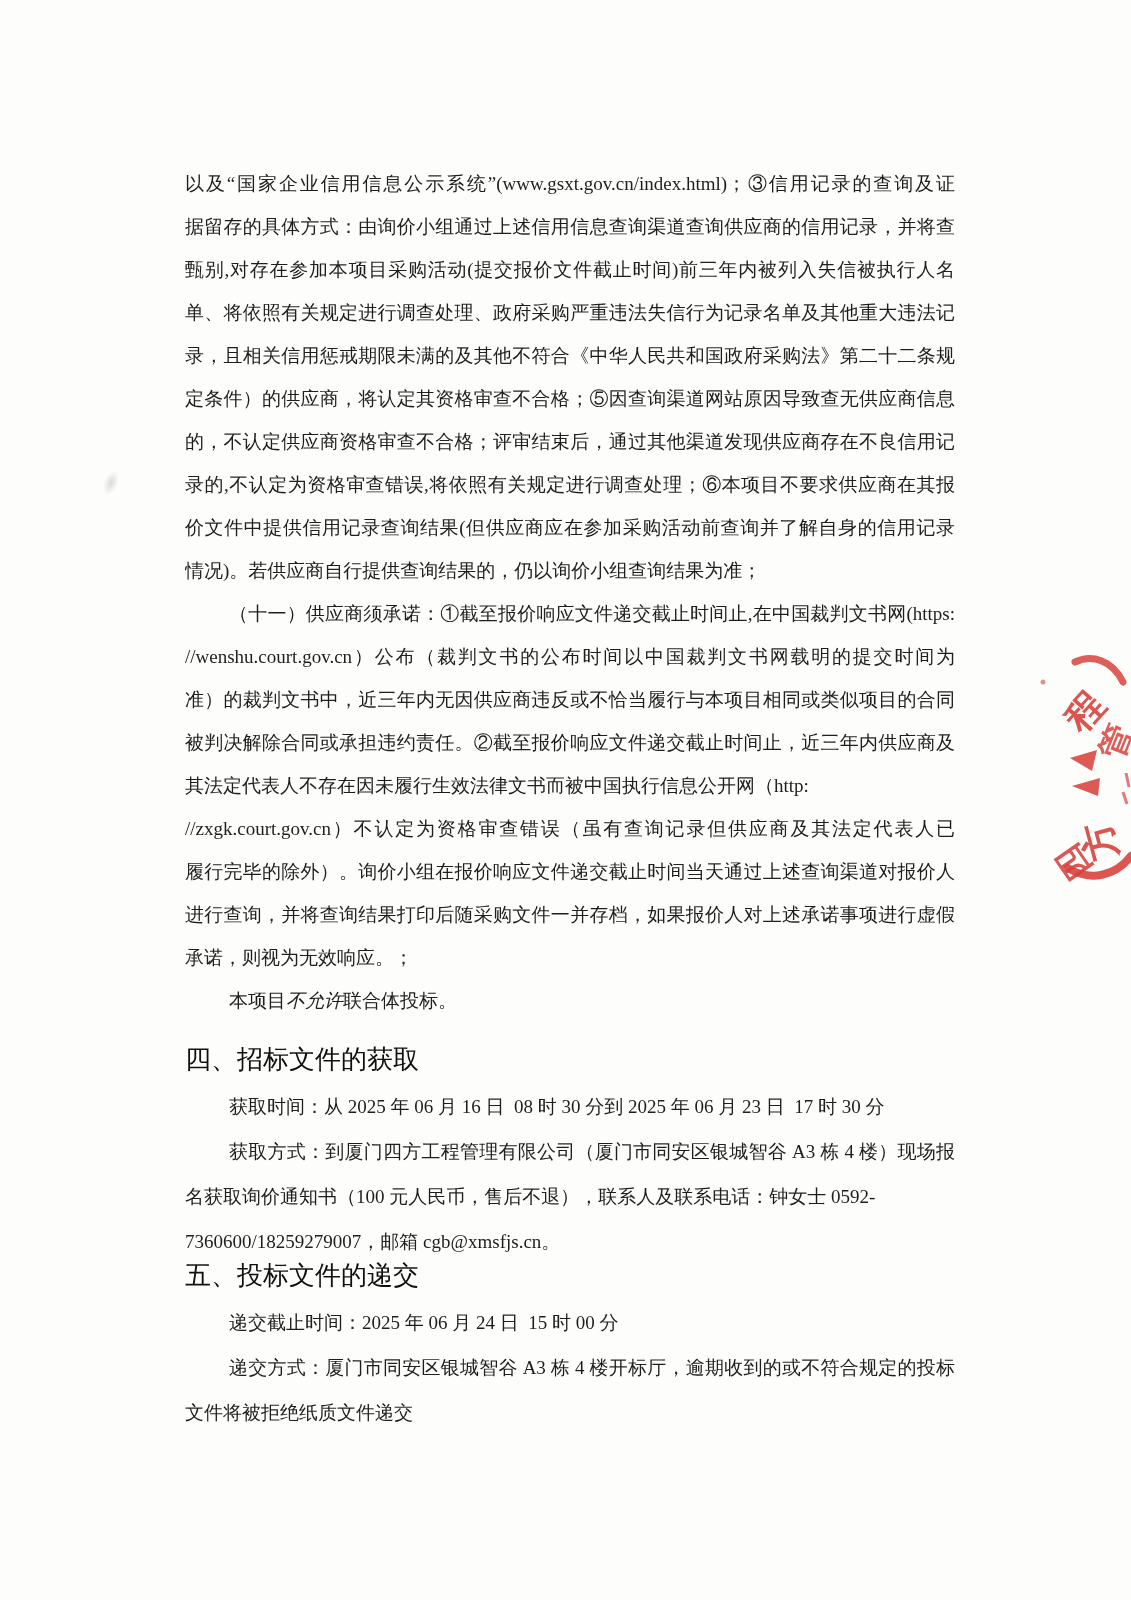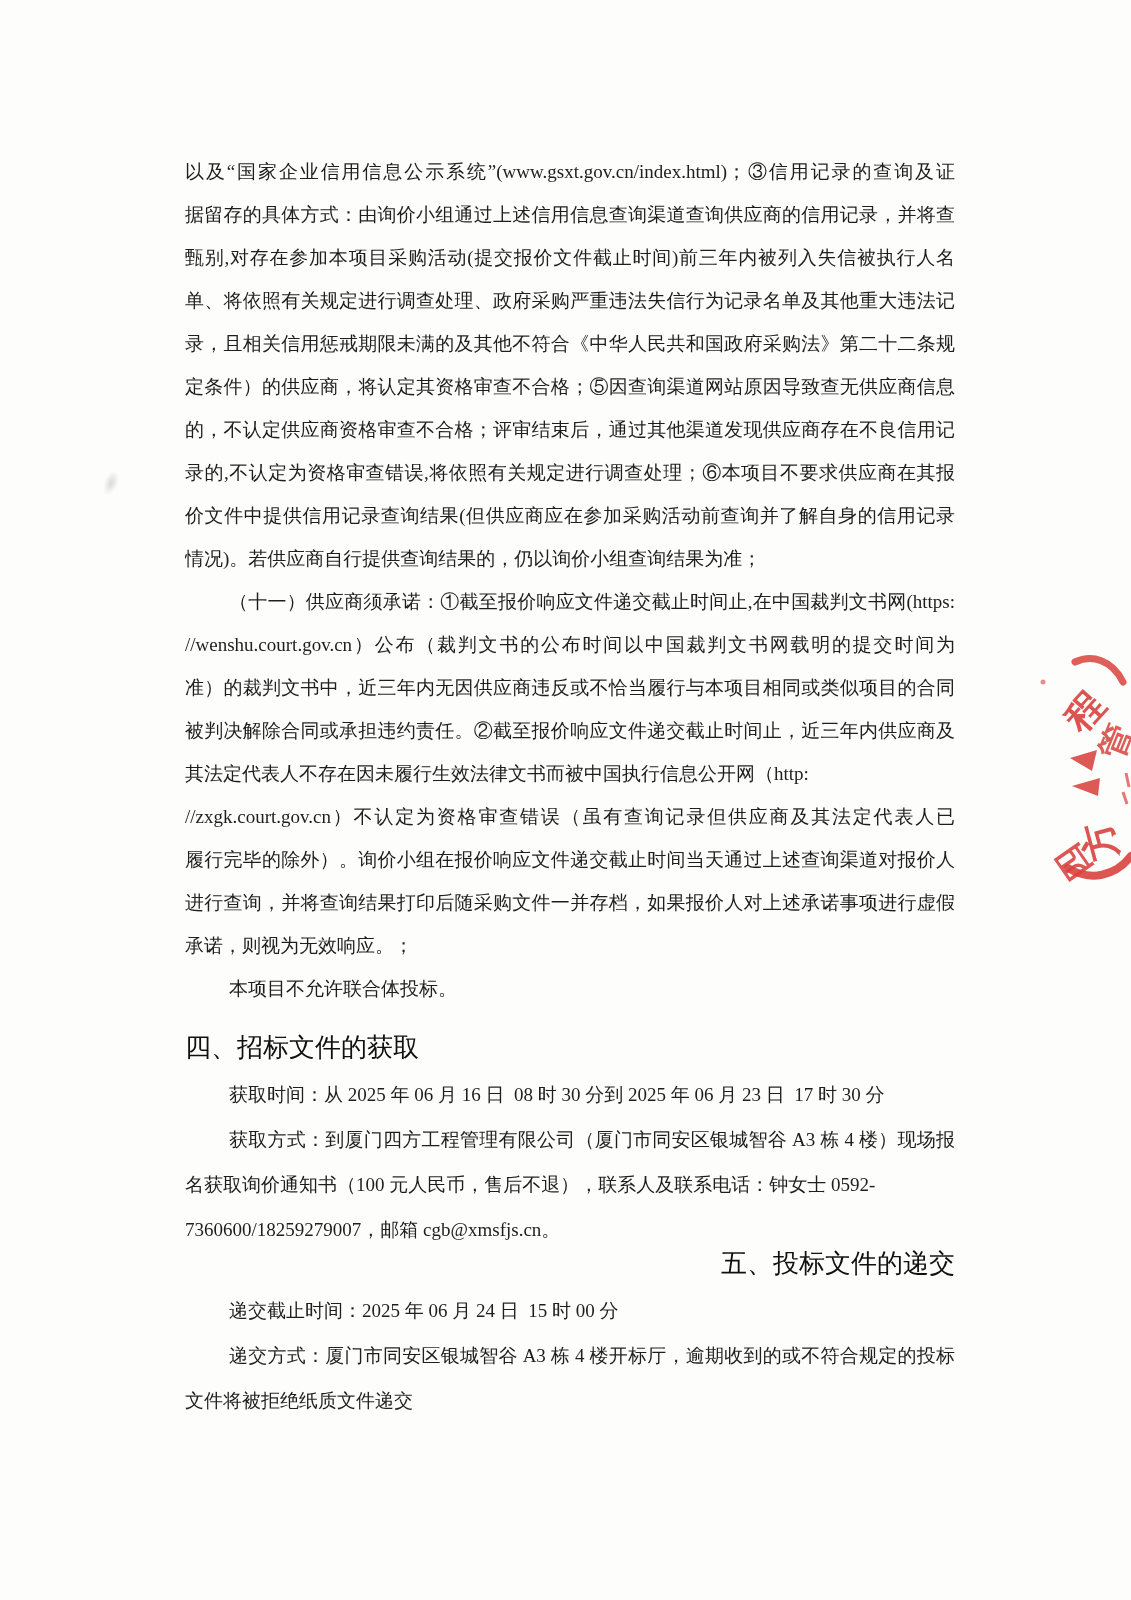--- a/index.html
+++ b/index.html
@@ -7,46 +7,46 @@
     position:relative;
     width:1131px;height:1600px;
     margin:0 auto;
     background:#fdfdfc;
     overflow:hidden;
     font-family:"Liberation Serif","DejaVu Serif",serif;
     color:#1e1e1e;
   }
   .textcol{
     position:absolute;
-    left:185px;top:150px;
+    left:185px;top:162px;
     width:770px;
   }
   .ln{
     font-size:19px;
     line-height:43px;
     height:43px;
     white-space:pre-wrap;
     overflow:hidden;
     text-align:justify;
   }
   .ln2{line-height:45px;height:45px;}
   .fill{text-align-last:justify;}
   .indent{text-indent:44px;}
-  .em{}
+  .em{font-style:italic;}
   .h{
     font-family:"Liberation Sans","DejaVu Sans",sans-serif;
     font-weight:normal;
     font-size:26px;
     line-height:42px;
     color:#101010;
     height:42px;
     white-space:nowrap;
   }
   .h4{margin-top:16px;}
-  .h5{margin-top:-10px;text-align:right;}
+  .h5{margin-top:-10px;}
   .secgap{margin-top:4px;}
   .stamp{
     position:absolute;
     left:1020px;top:630px;
     width:111px;height:270px;
     pointer-events:none;
   }
   .stamp svg text{
     font-family:"Liberation Serif","DejaVu Serif",serif;
     font-weight:bold;

